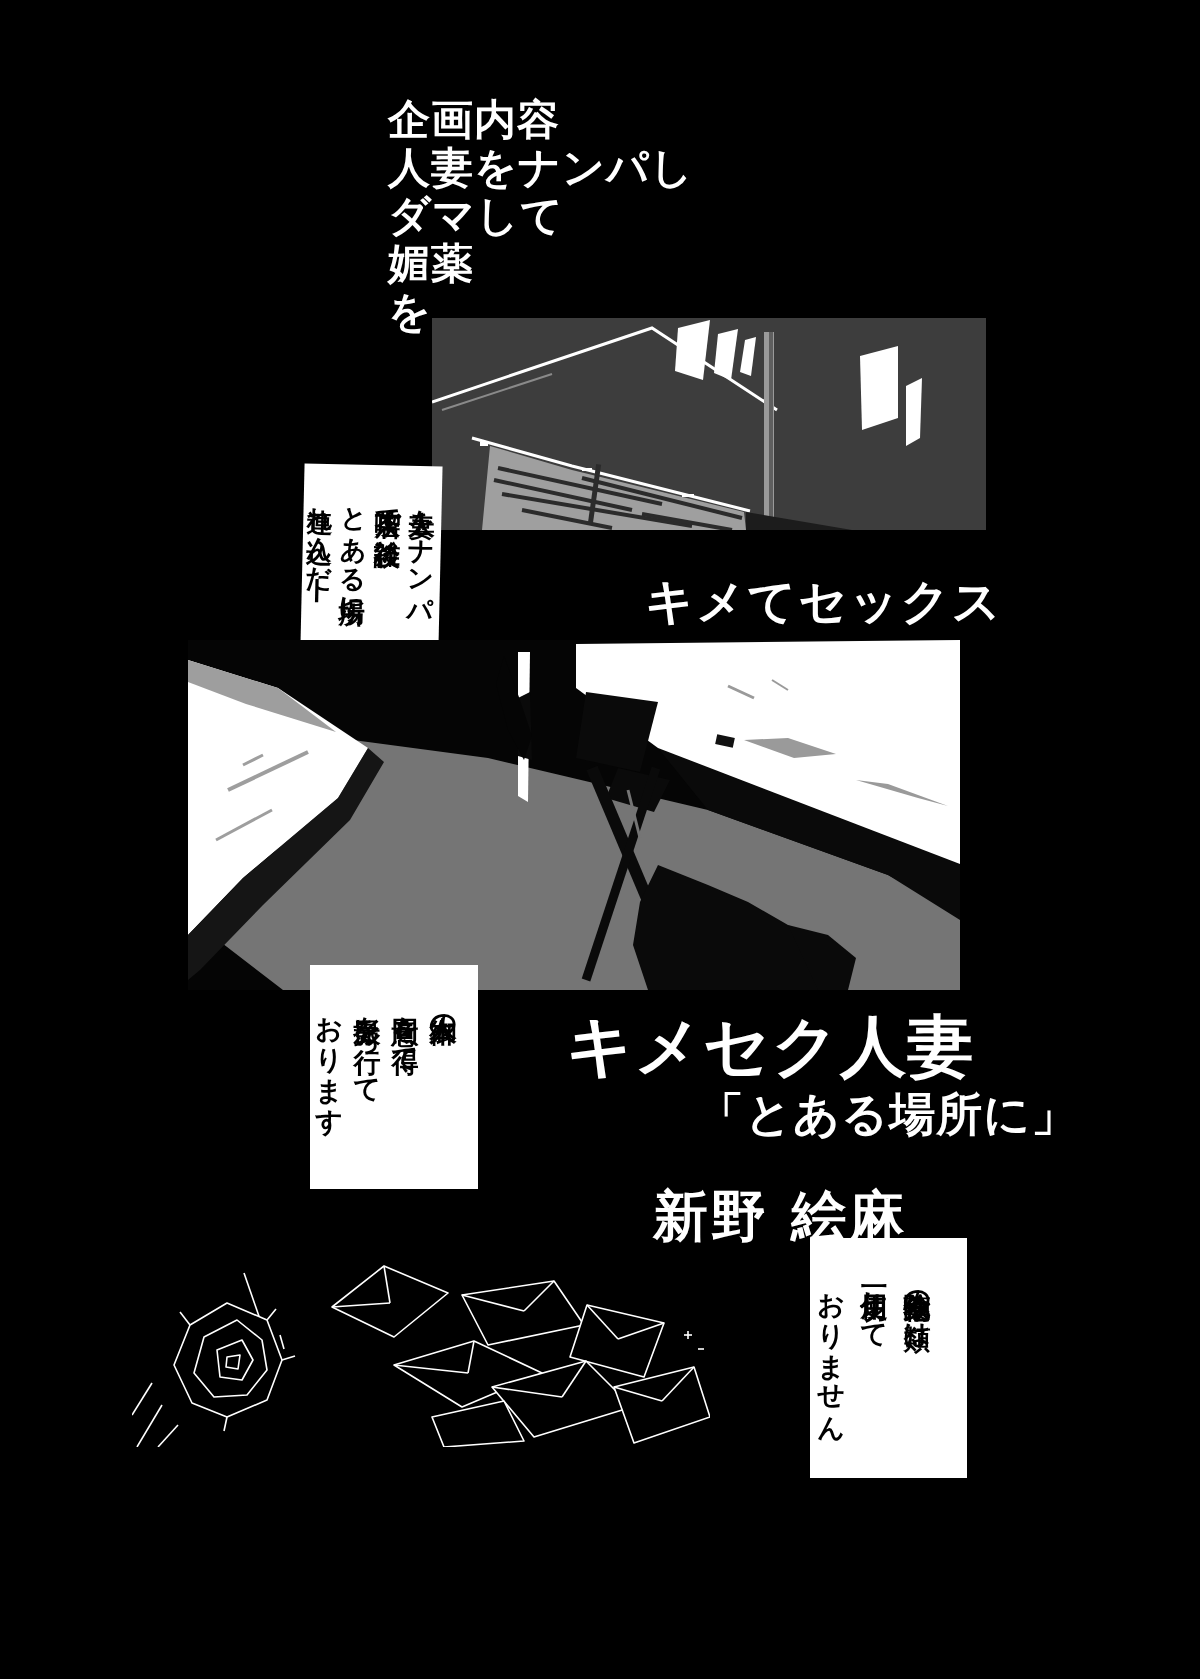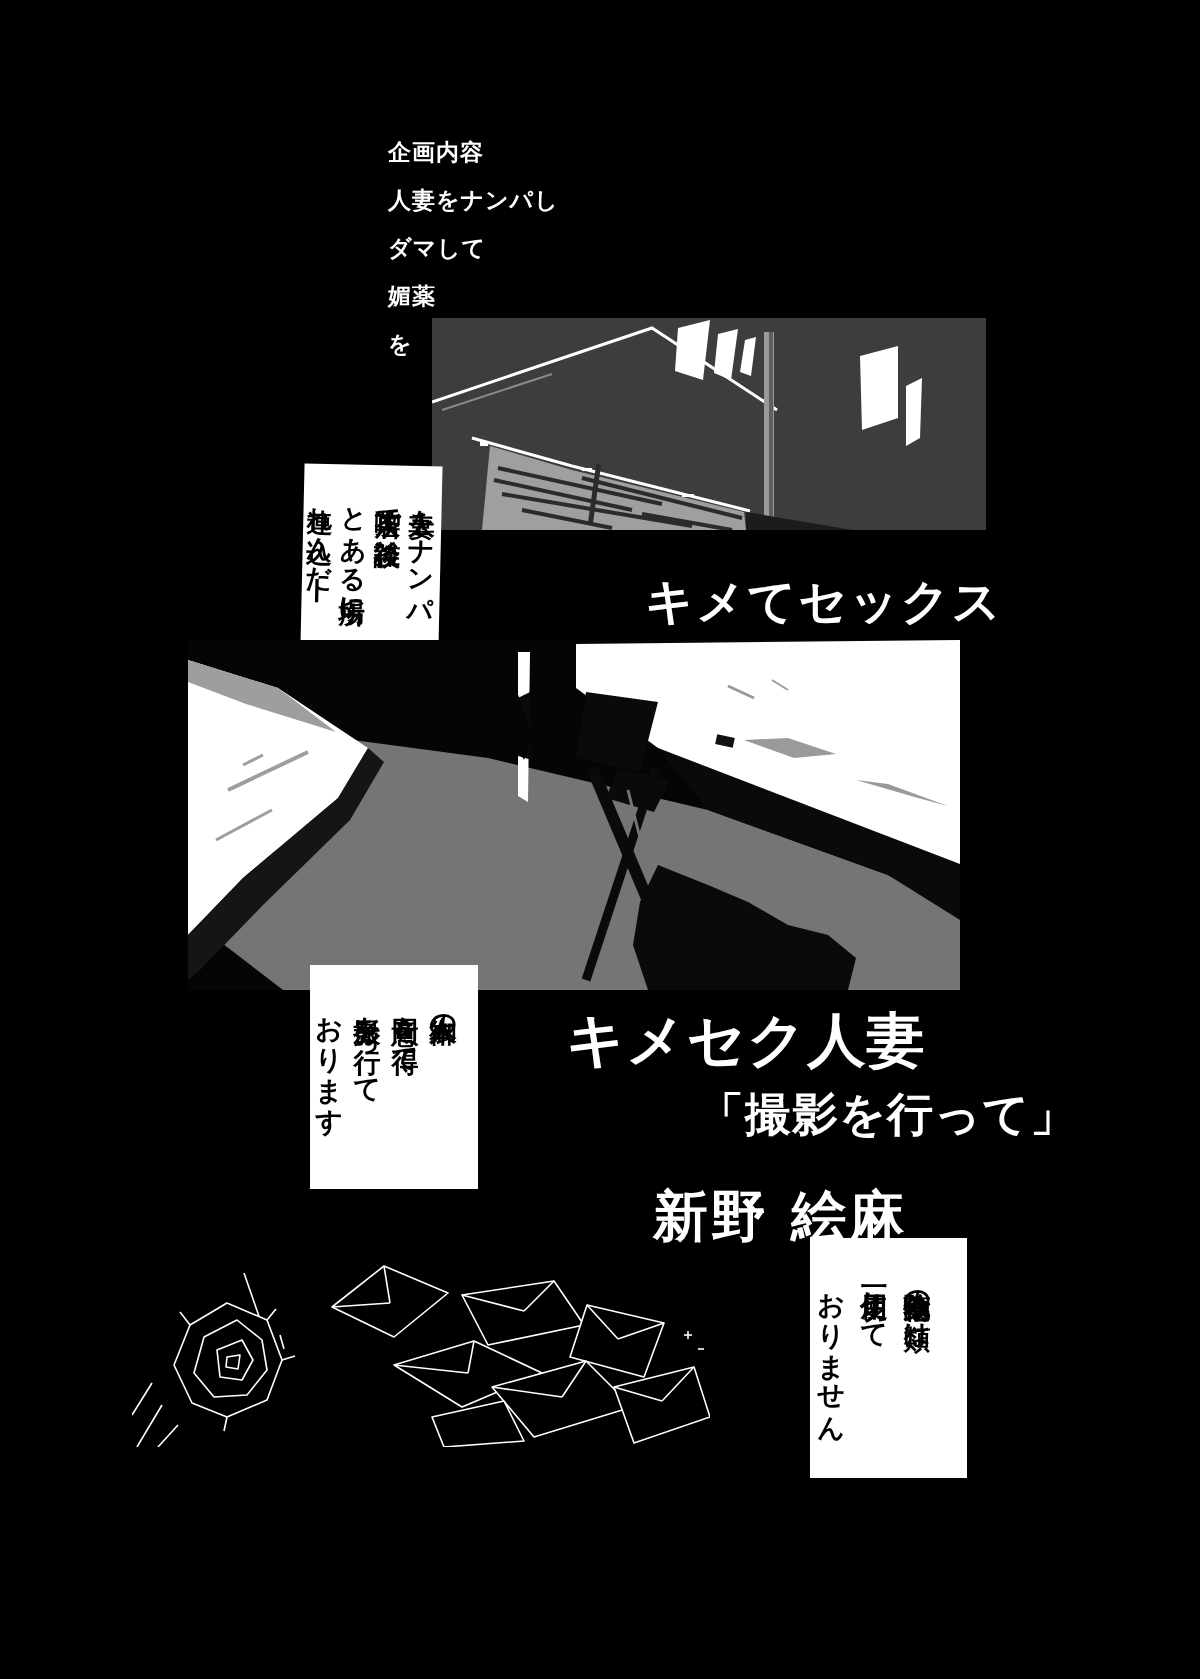--- a/index.html
+++ b/index.html
@@ -1,23 +1,23 @@
 <!DOCTYPE html>
 <html><head>
 <meta charset="utf-8">
 <style>
   html,body{margin:0;padding:0;background:#000;}
   #page{position:relative;width:1200px;height:1679px;background:#000;overflow:hidden;
         font-family:"DejaVu Sans",sans-serif;}
   .abs{position:absolute;}
   
   .serif-title{color:#ffffff;font-family:"DejaVu Serif",serif;font-weight:700;white-space:pre;}
-  #header-block{left:388px;top:128px;font-size:23px;line-height:48px;letter-spacing:1px;}
+  #header-block{left:388px;top:96px;font-size:42px;line-height:48px;letter-spacing:1px;}
   #kimete-line{left:645px;top:570px;font-size:48px;letter-spacing:2px;}
-  #main-title{left:566px;top:1002px;font-size:58px;letter-spacing:1px;}
+  #main-title{left:566px;top:1002px;font-size:66px;letter-spacing:1px;}
   #sub-title{left:698px;top:1084px;font-size:46px;letter-spacing:1px;}
   #actress-name{left:625px;top:1180px;font-size:55px;letter-spacing:3px;margin-left:28px;}
   
   .vbox{background:#ffffff;box-sizing:border-box;}
   .vtext{writing-mode:vertical-rl;height:100%;box-sizing:border-box;
          font-family:"DejaVu Sans",sans-serif;font-weight:bold;color:#000;}
   .vtext div{white-space:nowrap;}
   #caption-pickup{left:302px;top:465px;width:138px;height:226px;transform:rotate(1.3deg);}
   #caption-pickup .vtext{font-size:26px;line-height:34px;padding:25px 3px 0 0;}
   #caption-consent{left:310px;top:965px;width:168px;height:224px;}
@@ -131,21 +131,21 @@
   <div class="abs vbox" id="caption-consent">
     <div class="vtext">
       <div>御本人の</div>
       <div>同意を得て</div>
       <div>撮影を行って</div>
       <div>おります</div>
     </div>
   </div>
 
   <div class="abs serif-title" id="main-title">キメセク人妻</div>
-  <div class="abs serif-title" id="sub-title">「撮影を行って」</div>
+  <div class="abs serif-title" id="sub-title">「とある場所に」</div>
   <div class="abs serif-title" id="actress-name">新野 絵麻</div>
 
   <div class="abs" id="panel-rose">
     <svg viewBox="0 0 578 182" width="578" height="182">
       <rect width="578" height="182" fill="#000000"></rect>
       <g stroke="#ffffff" stroke-width="1.6" fill="#000000" stroke-linejoin="round">
 
         <line x1="112" y1="8" x2="130" y2="60"></line>
         <line x1="148" y1="70" x2="152" y2="84"></line>
 

